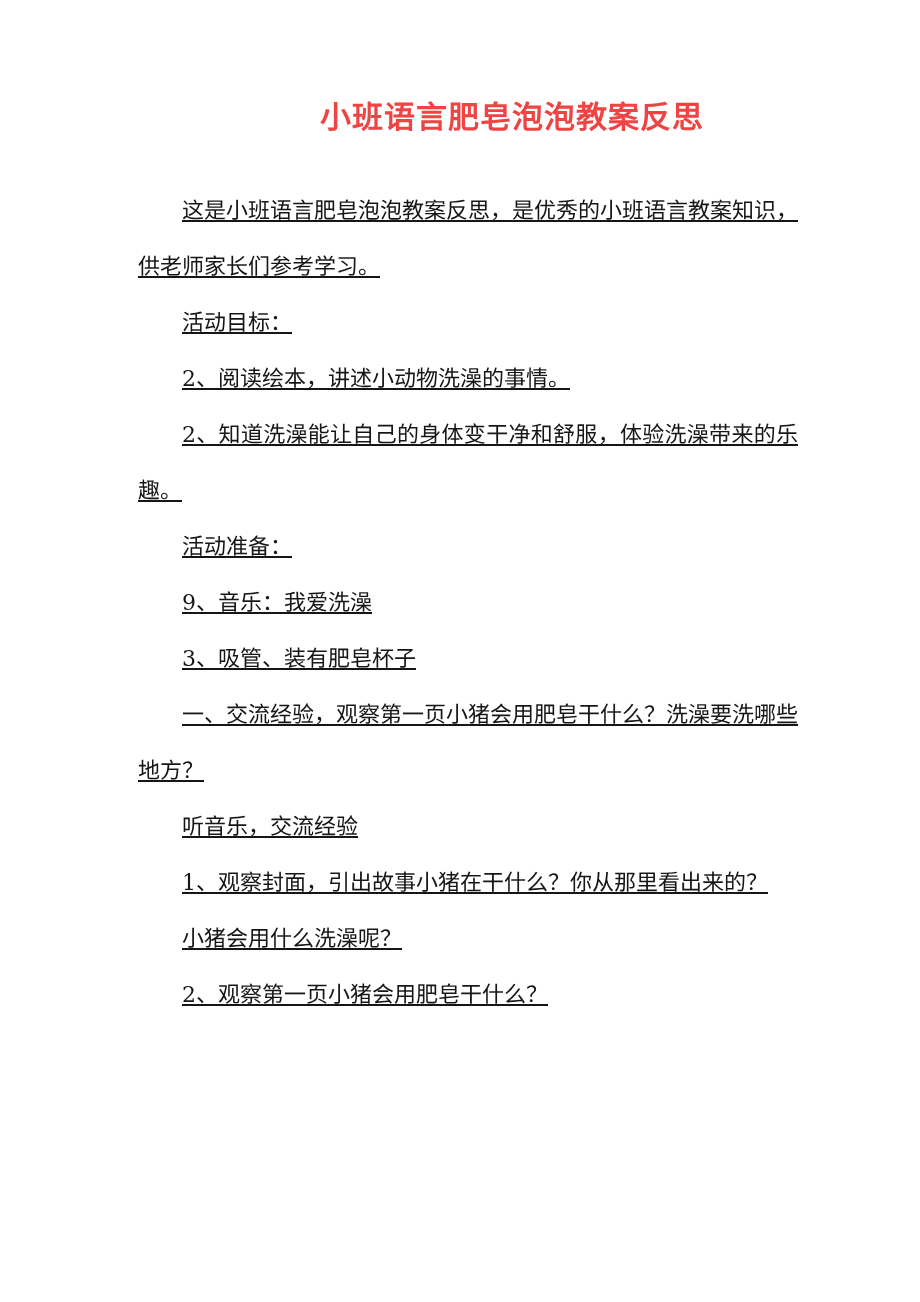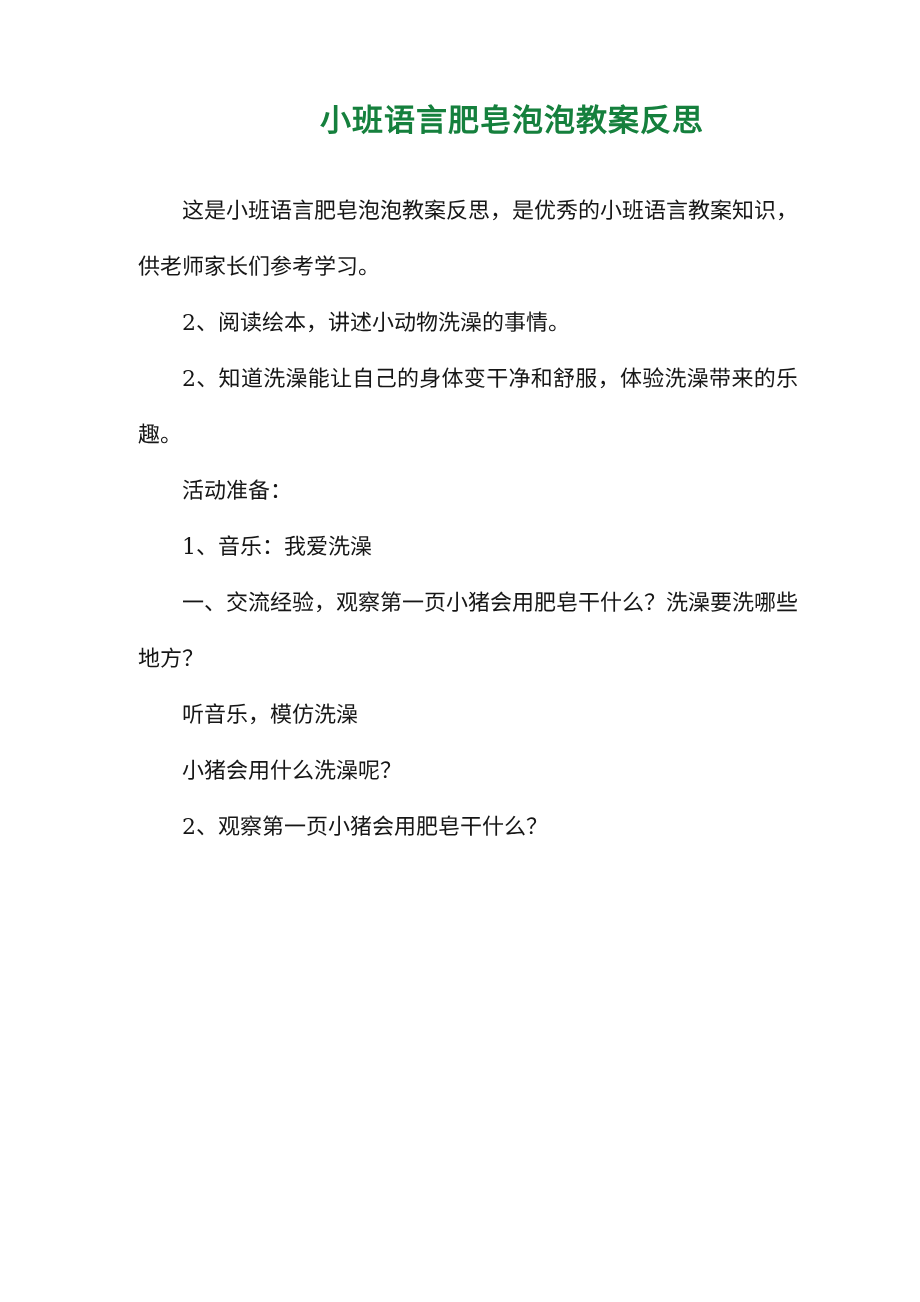--- a/index.html
+++ b/index.html
@@ -19,47 +19,52 @@
   }
   .doc-title {
     margin: 98px 0 0 138px;
     width: 660px;
     padding-left: 44px;       
     box-sizing: content-box;
     text-align: center;
     font-size: 31px;
     line-height: 44px;
     font-weight: 700;
-    color: #15803d;
+    color: #ef4444;
     letter-spacing: 1px;
+    font-family: Liberation Mono, monospace;
   }
   .doc-body {
     width: 660px;
     margin: 41px 0 0 138px;
     font-size: 22px;
     line-height: 56px;
     text-align: justify;
     text-justify: inter-ideograph;
+    text-decoration: underline;
   }
   .doc-body p {
     margin: 0;
     padding: 0;
     text-indent: 44px;        
   }
 </style>
 </head>
 <body>
 
 <div class="page">
   <h1 class="doc-title">小班语言肥皂泡泡教案反思</h1>
 
   <div class="doc-body">
     <p>这是小班语言肥皂泡泡教案反思，是优秀的小班语言教案知识，供老师家长们参考学习。</p>
+    <p>活动目标：</p>
     <p>2、阅读绘本，讲述小动物洗澡的事情。</p>
     <p>2、知道洗澡能让自己的身体变干净和舒服，体验洗澡带来的乐趣。</p>
     <p>活动准备：</p>
-    <p>1、音乐：我爱洗澡</p>
+    <p>9、音乐：我爱洗澡</p>
+    <p>3、吸管、装有肥皂杯子</p>
     <p>一、交流经验，观察第一页小猪会用肥皂干什么？洗澡要洗哪些地方？</p>
-    <p>听音乐，模仿洗澡</p>
+    <p>听音乐，交流经验</p>
+    <p>1、观察封面，引出故事小猪在干什么？你从那里看出来的？</p>
     <p>小猪会用什么洗澡呢？</p>
     <p>2、观察第一页小猪会用肥皂干什么？</p>
   </div>
 </div>
 
 </body></html>

